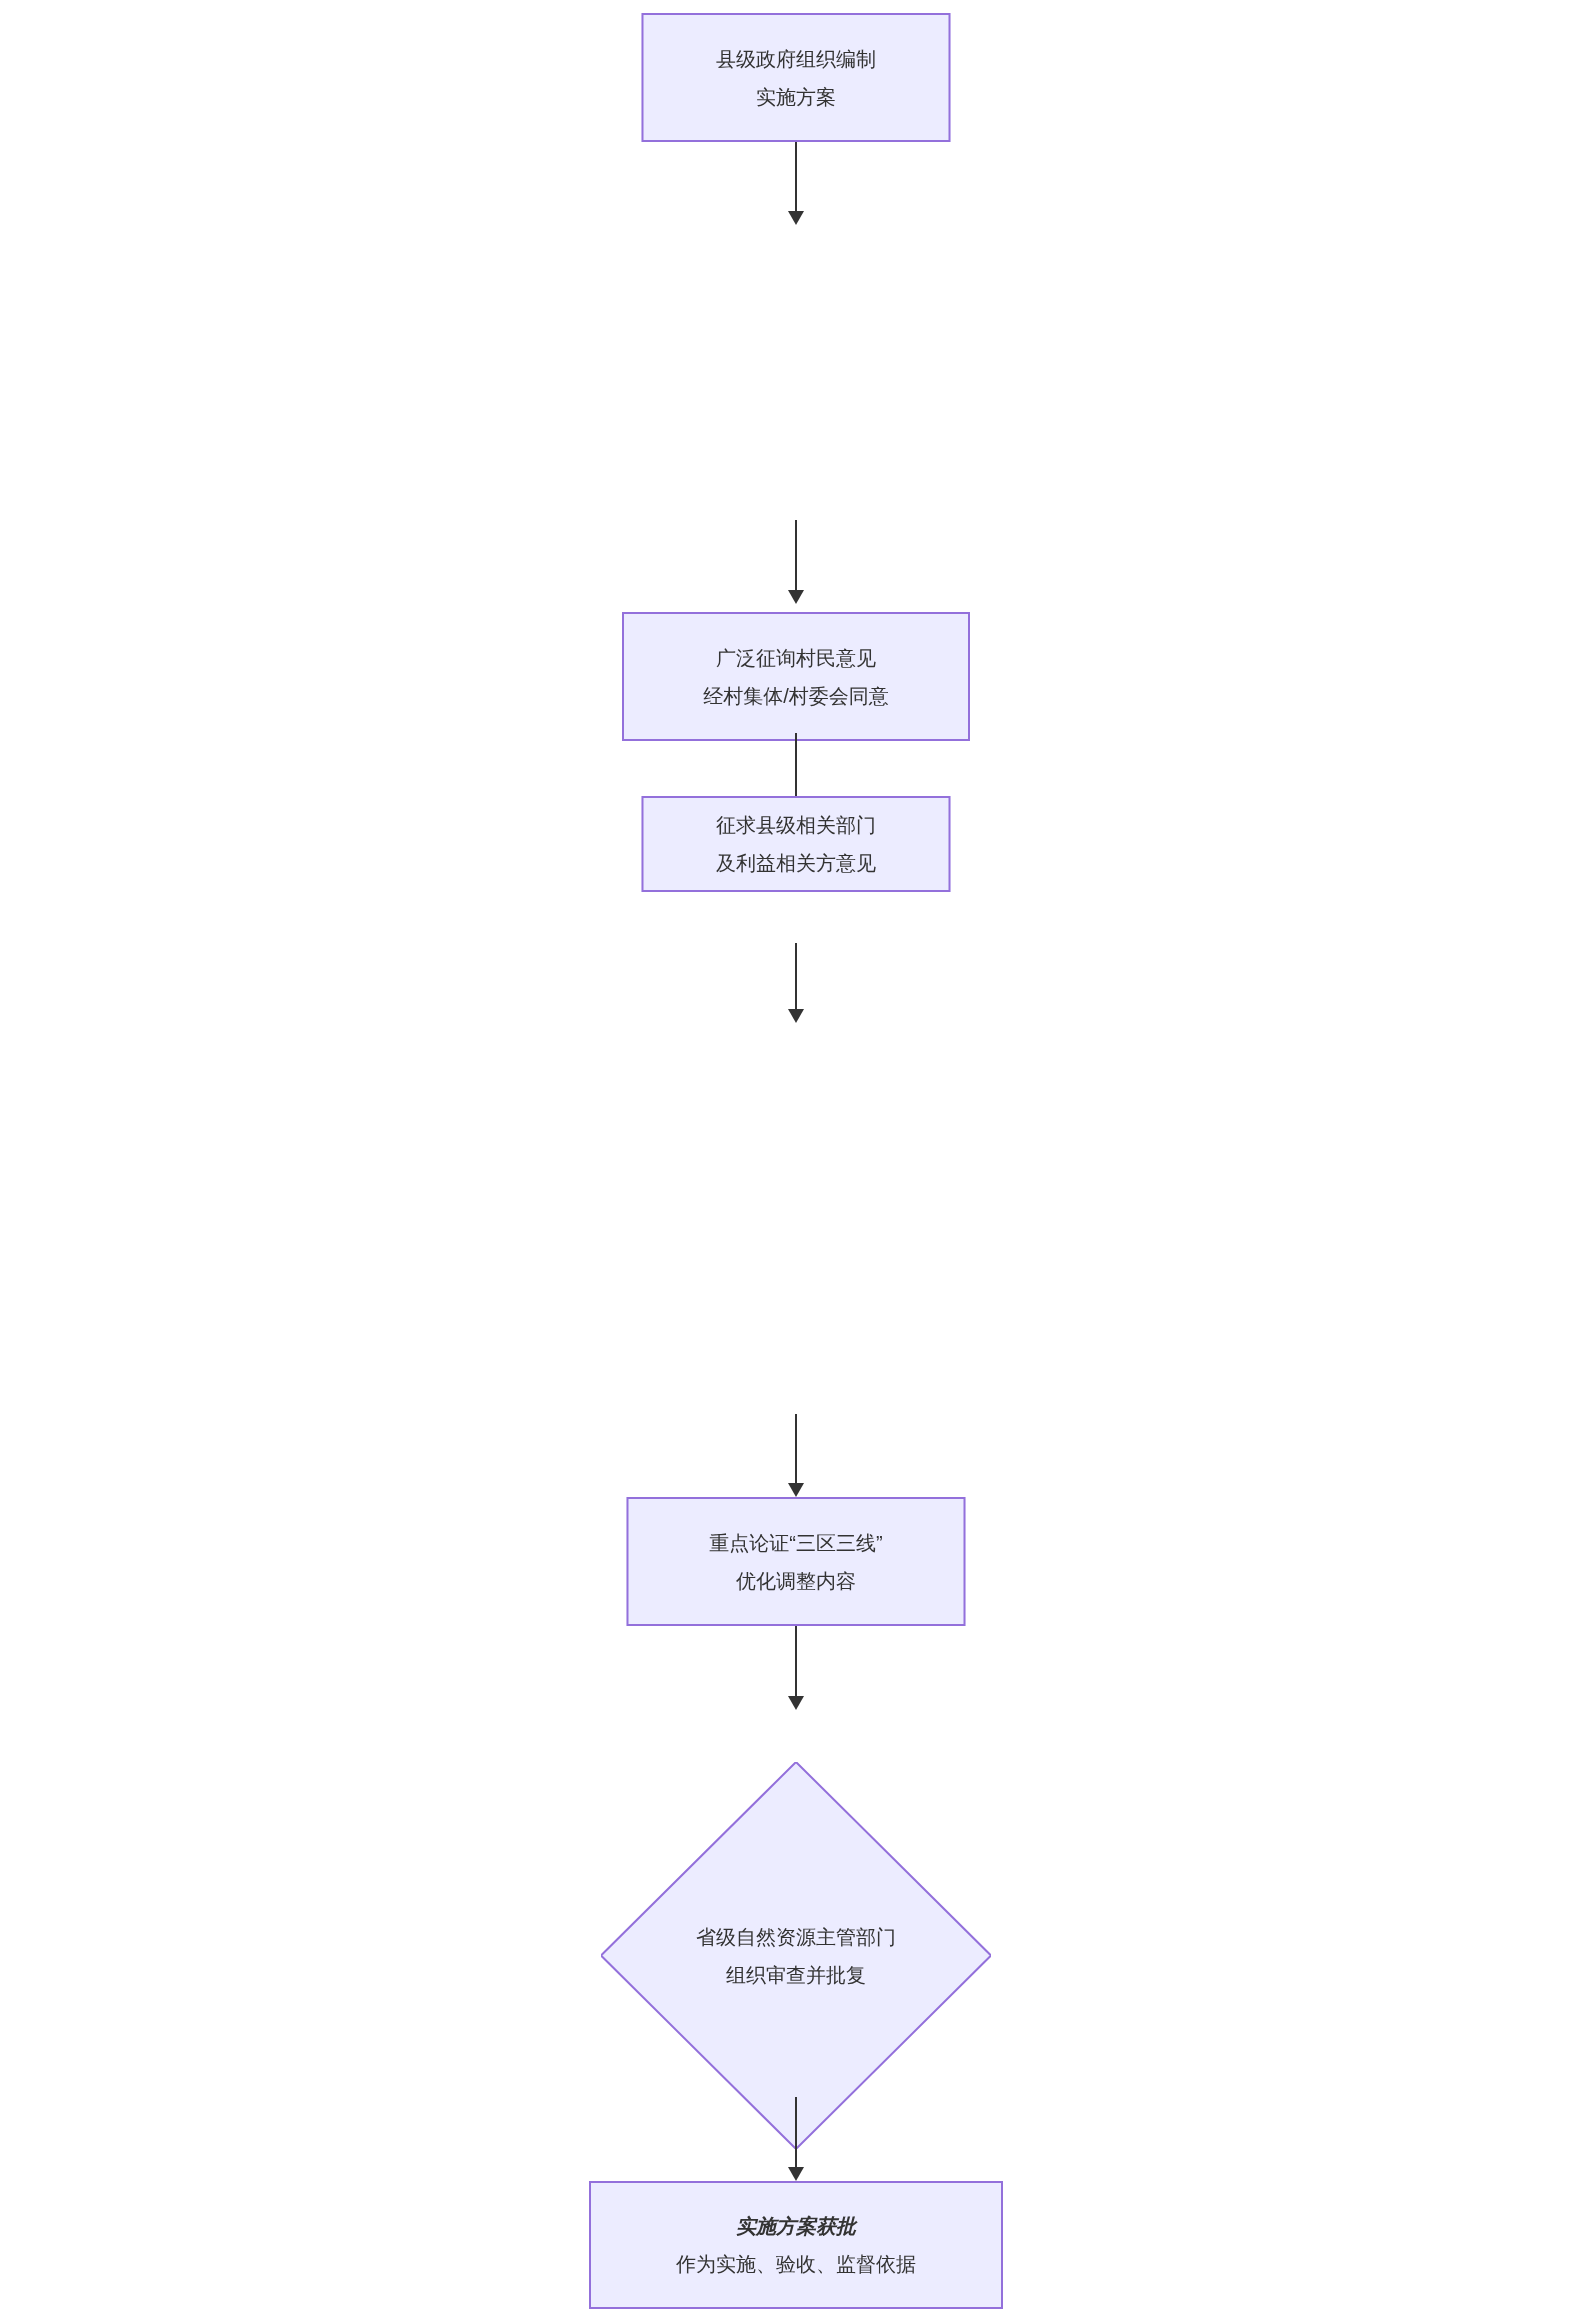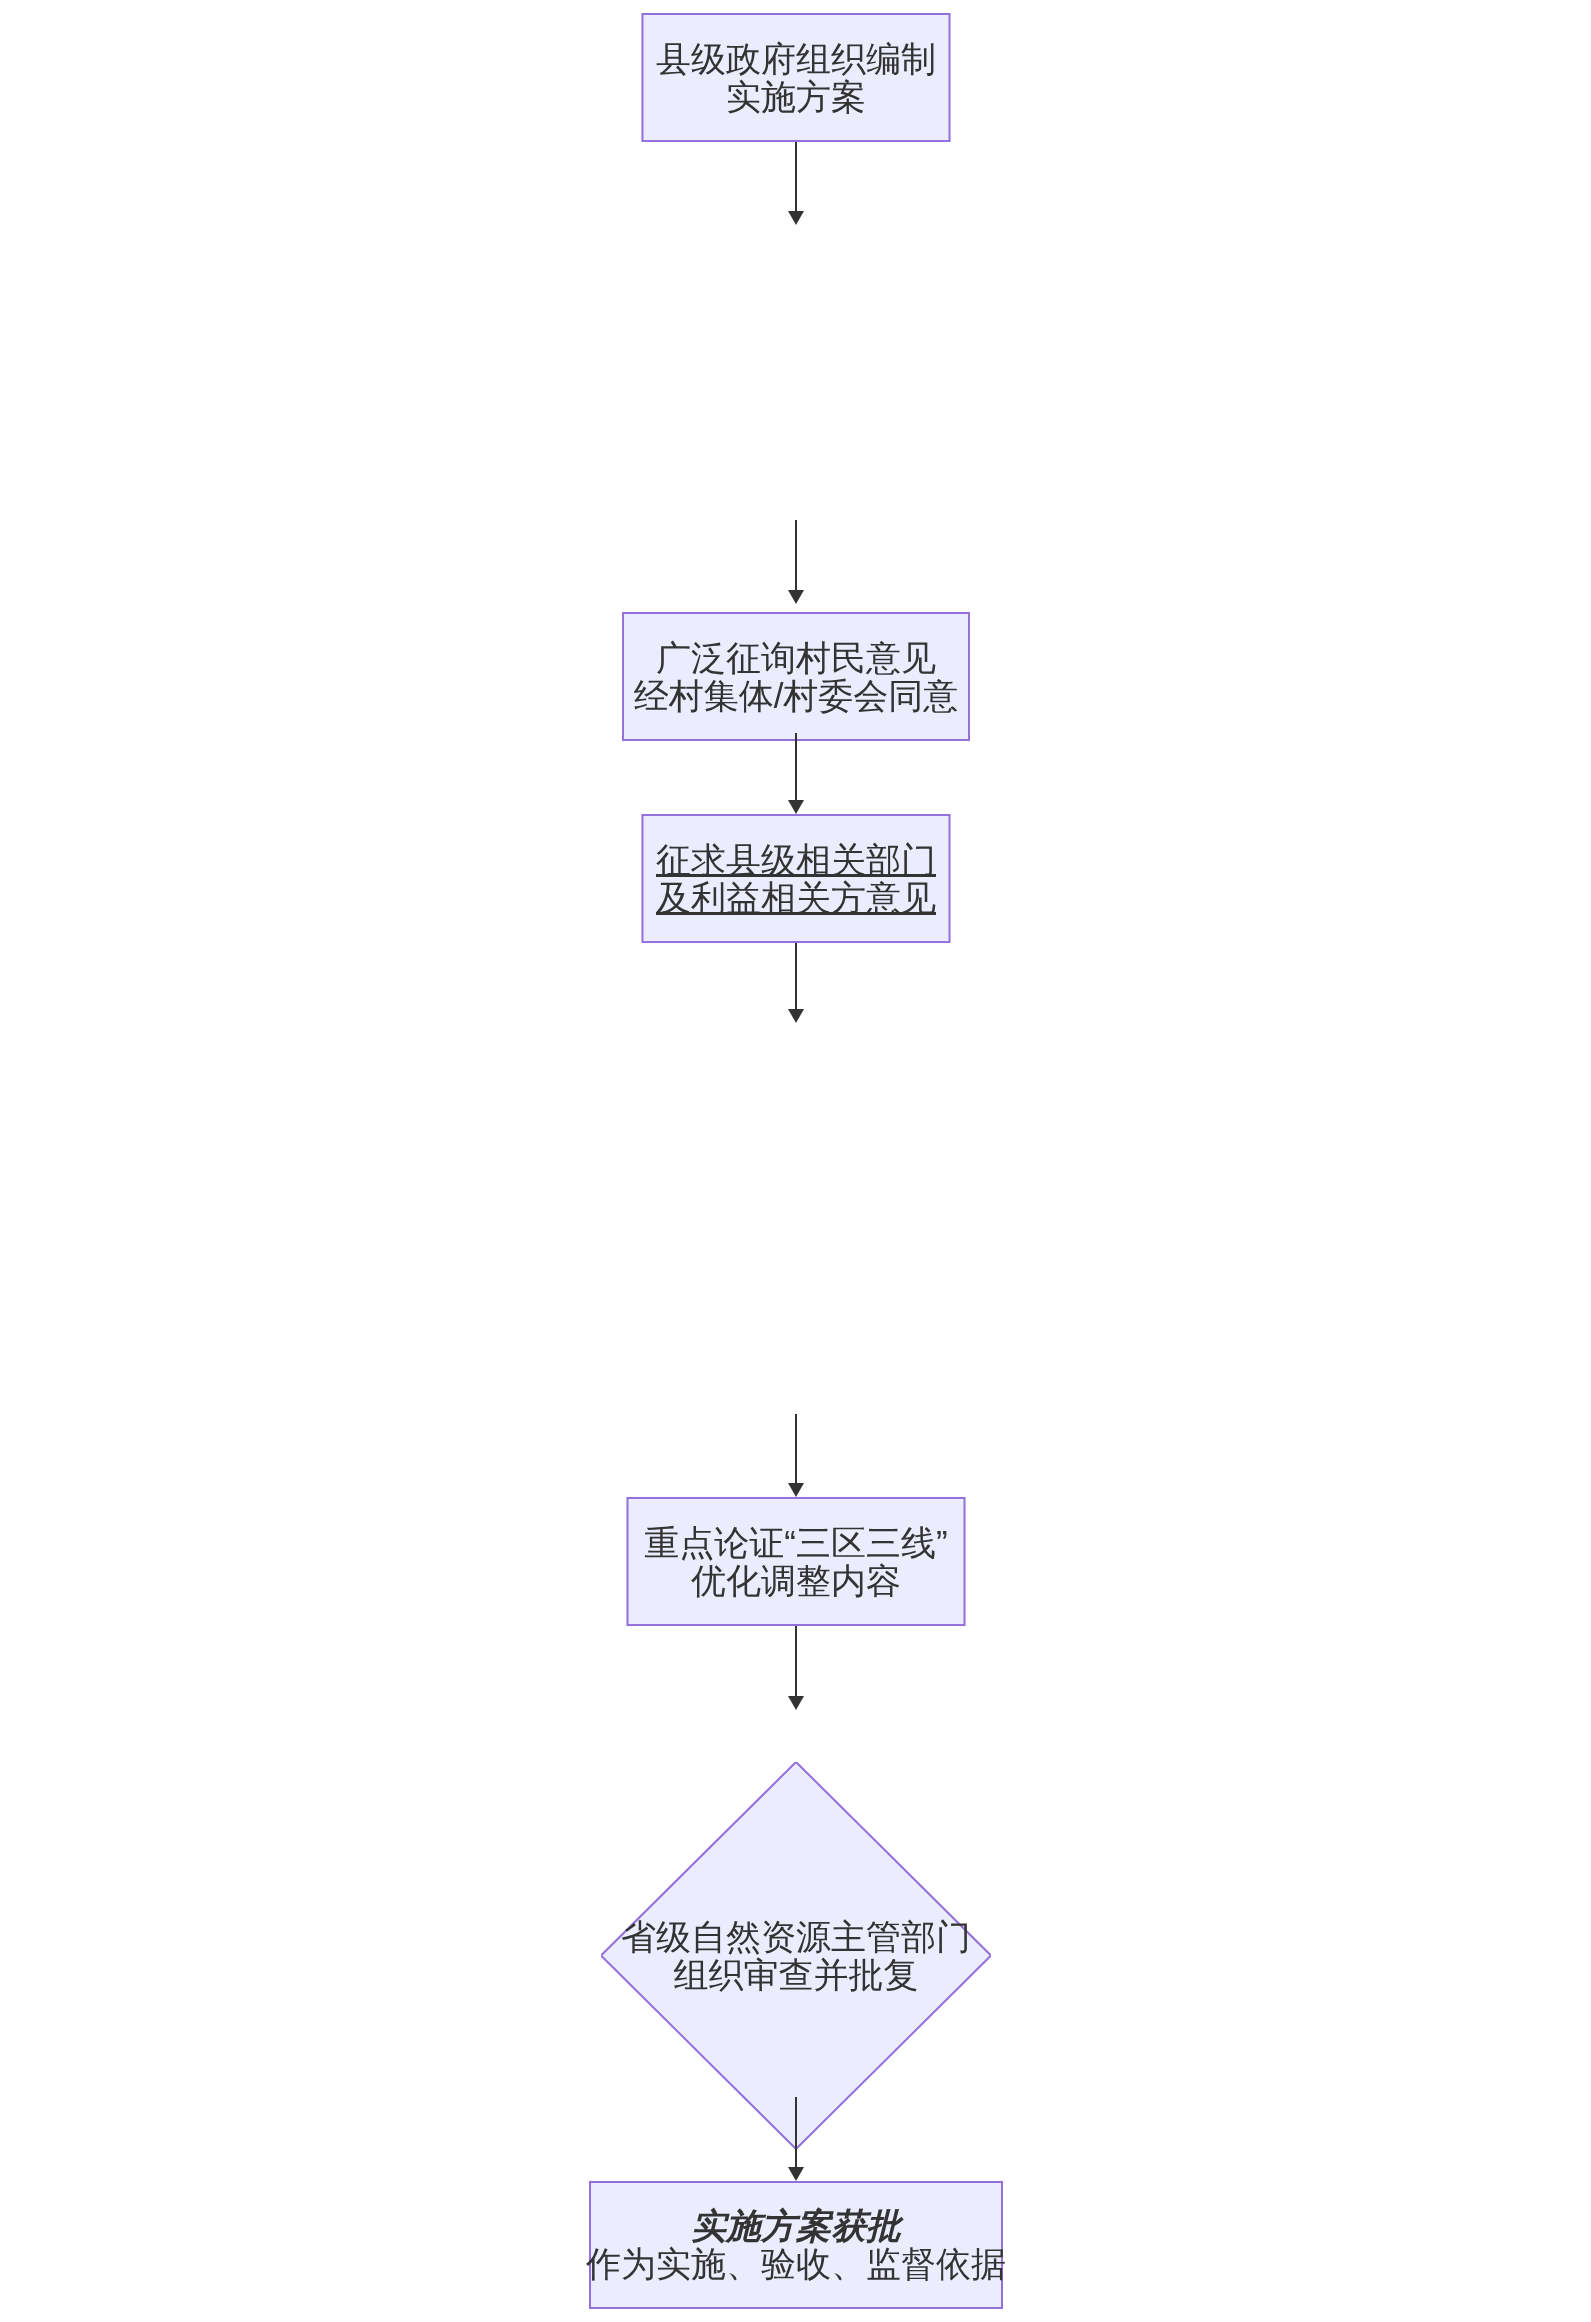--- a/index.html
+++ b/index.html
@@ -20,21 +20,21 @@
     font-family: "Liberation Sans", "DejaVu Sans", sans-serif;
     color: var(--text);
     overflow: hidden;
   }
   .canvas { position: absolute; inset: 0; }
 
   .node {
     position: absolute;
     left: 50%;
     transform: translateX(-50%);
-    font-size: 35px;
+    font-size: 20px;
     line-height: 38px;
     text-align: center;
   }
   .rect {
     background: var(--node-fill);
     border: 2.5px solid var(--node-border);
     display: flex;
     flex-direction: column;
     justify-content: center;
     align-items: center;
@@ -71,21 +71,21 @@
     border-top: 14px solid var(--arrow);
   }
 
   
   #n0 { top: 13px;   width: 309px; height: 129px; }
   #a0 { top: 142px;  height: 83px; }
   #n1 { top: 225px;  width: 299px; height: 295px; }
   #a1 { top: 520px;  height: 84px; }
   #n2 { top: 604px;  width: 348px; height: 129px; margin-top: 8px; }
   #a2 { top: 733px;  height: 81px; }
-  #n3 { top: 814px;  width: 309px; height: 129px; text-decoration: underline; }
+  #n3 { top: 796px;  width: 309px; height: 96px; }
   #a3 { top: 943px;  height: 80px; }
   #n4 { top: 1023px; width: 390px; height: 391px; }
   #a4 { top: 1414px; height: 83px; }
   #n5 { top: 1497px; width: 339px; height: 129px; }
   #a5 { top: 1626px; height: 84px; }
   #n6 { top: 1762px; width: 390px; height: 387px; }
   #a6 { top: 2097px; height: 84px; }
   #n7 { top: 2181px; width: 414px; height: 128px; }
 </style>
 </head>

